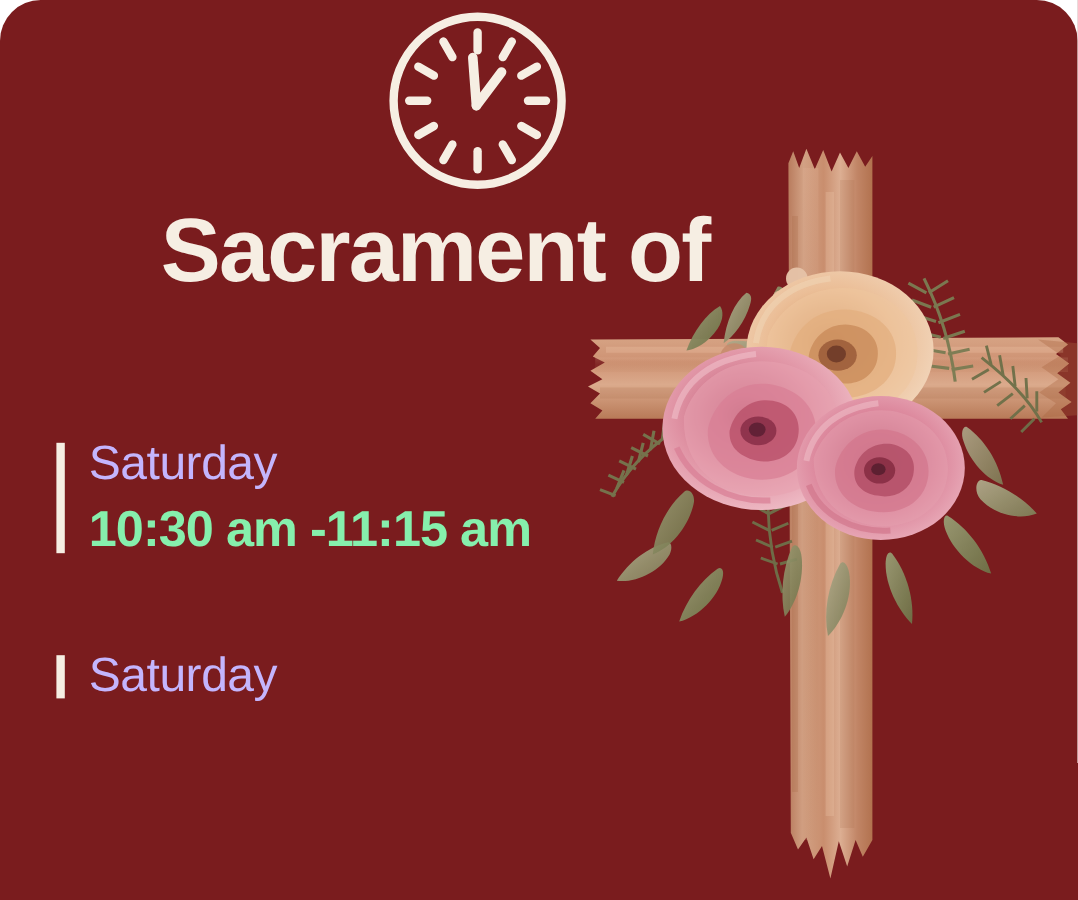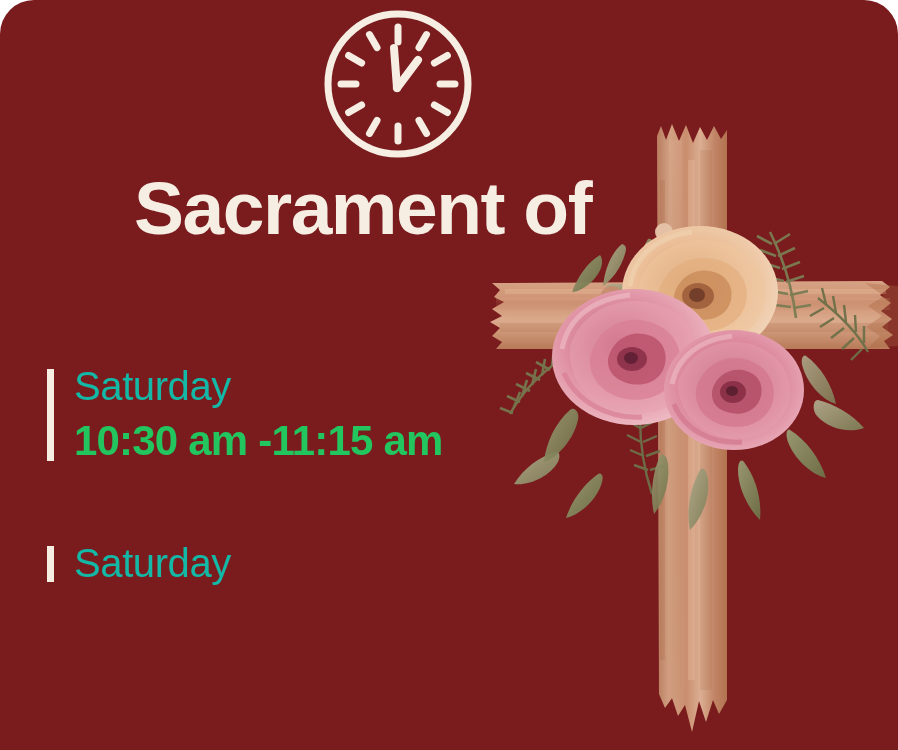--- a/index.html
+++ b/index.html
@@ -72,28 +72,28 @@
   }
   .entry-bar {
     position: absolute;
     left: 0;
     top: 7px;
     bottom: 6px;
     width: 7px;
     background: #F6EEE3;
   }
   .entry-day {
-    color: #14b8a6;
+    color: #c4b5fd;
     font-size: 40px;
     font-weight: normal;
     line-height: 1.22;
     letter-spacing: -0.4px;
   }
   .entry-time {
-    color: #22c55e;
+    color: #86efac;
     font-size: 42px;
     font-weight: bold;
     line-height: 1.24;
     letter-spacing: -0.8px;
     margin-top: 4px;
   }
 </style>
 </head>
 <body>
 

